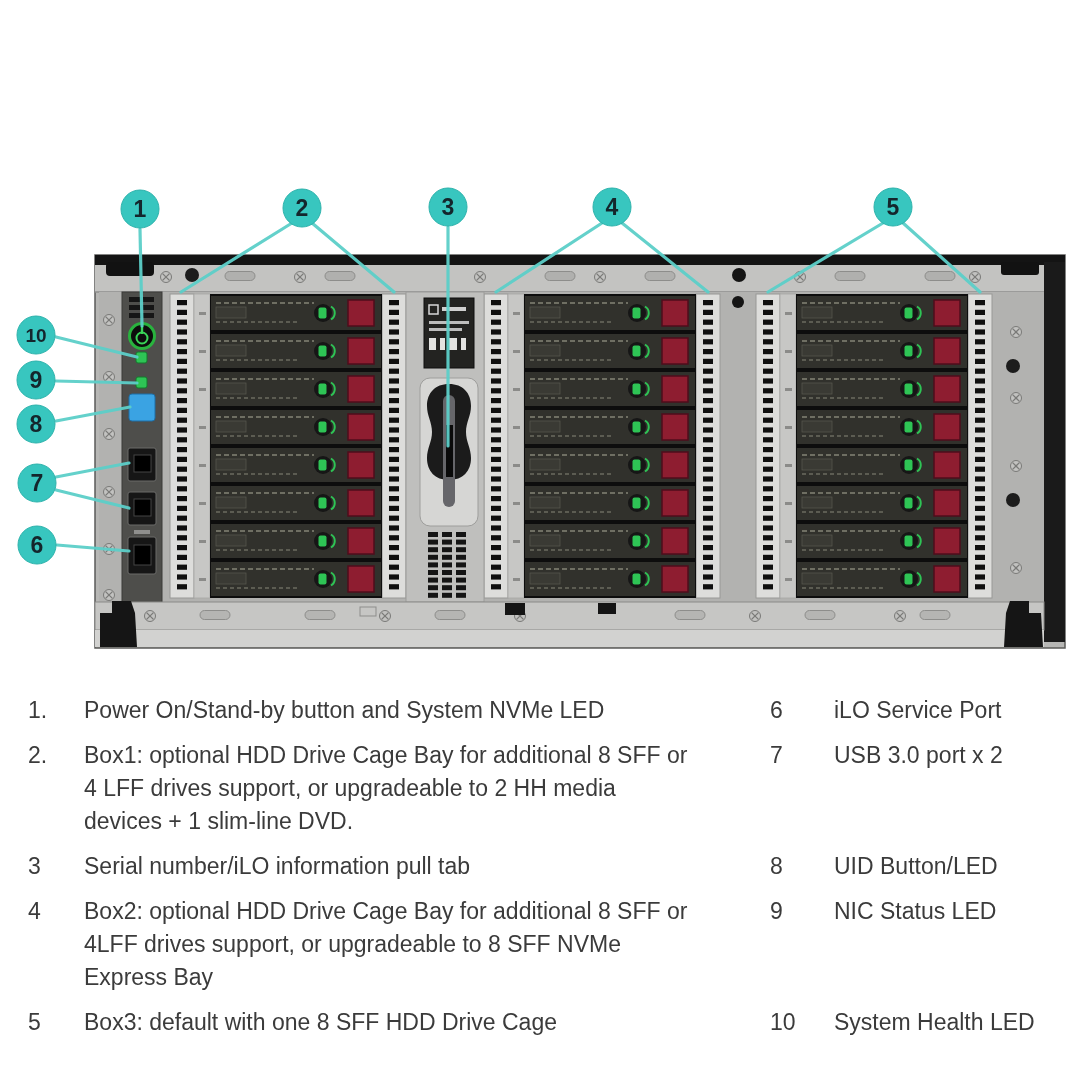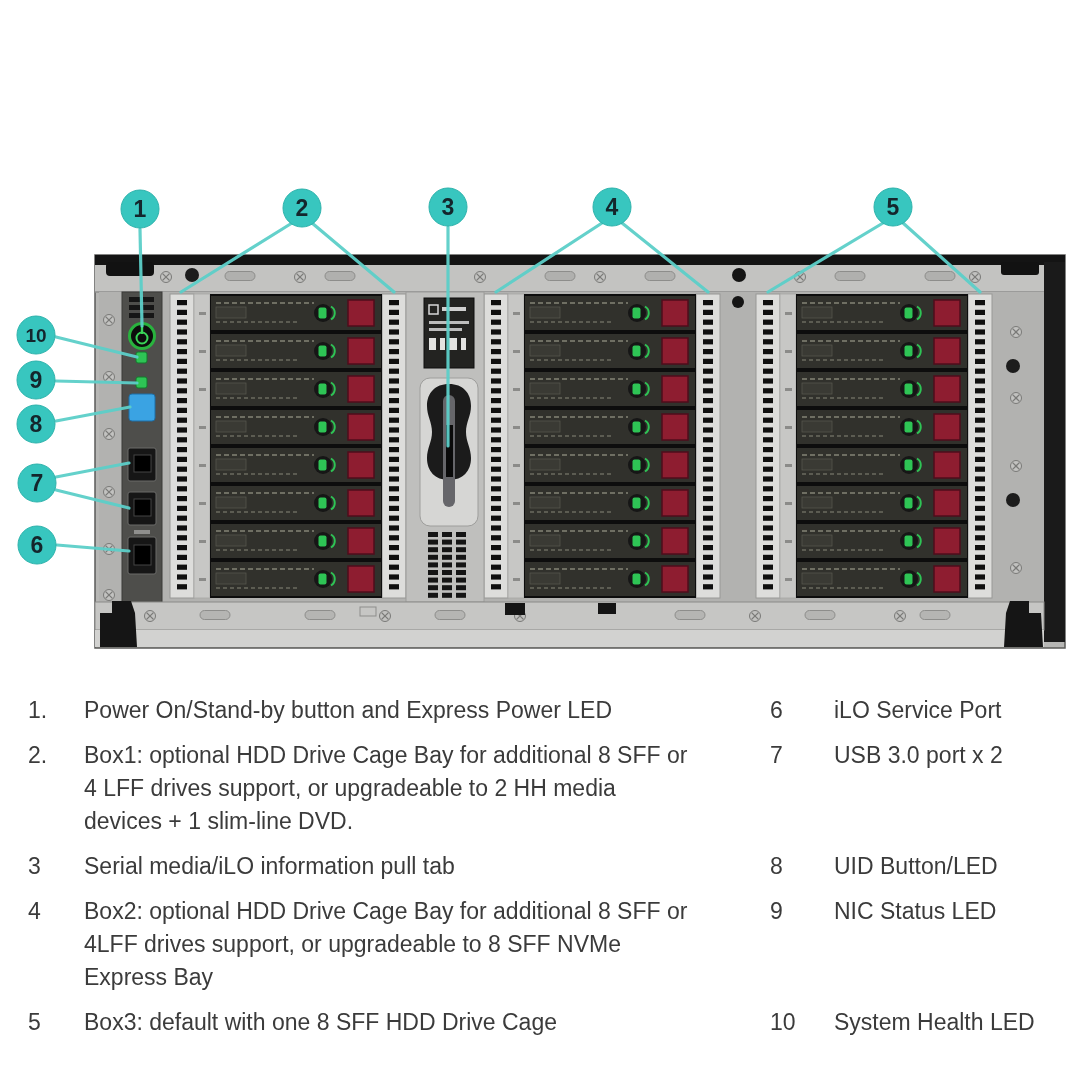--- a/index.html
+++ b/index.html
@@ -763,37 +763,37 @@
         <text x="37" y="483" dy="0.36em" text-anchor="middle" fill="#14262c" font-family="&quot;Liberation Sans&quot;, sans-serif" font-size="23" font-weight="700">7</text>
         <circle cx="37" cy="545" r="19" fill="#38c6bf" stroke="#2cb2ab" stroke-width="1"></circle>
         <text x="37" y="545" dy="0.36em" text-anchor="middle" fill="#14262c" font-family="&quot;Liberation Sans&quot;, sans-serif" font-size="23" font-weight="700">6</text>
       </g>
 </svg>
 </div>
 
 <div class="legend">
   <div class="lrow">
     <div class="num">1.</div>
-    <div class="txt">Power On/Stand-by button and Express Power LED</div>
+    <div class="txt">Power On/Stand-by button and System NVMe LED</div>
     <div class="spacer"></div>
     <div class="num">6</div>
     <div class="txt">iLO Service Port</div>
   </div>
   <div class="lrow">
     <div class="num">2.</div>
     <div class="txt">Box1: optional HDD Drive Cage Bay for additional 8 SFF or
 4 LFF drives support, or upgradeable to 2 HH media
 devices + 1 slim-line DVD.</div>
     <div class="spacer"></div>
     <div class="num">7</div>
     <div class="txt">USB 3.0 port x 2</div>
   </div>
   <div class="lrow">
     <div class="num">3</div>
-    <div class="txt">Serial media/iLO information pull tab</div>
+    <div class="txt">Serial number/iLO information pull tab</div>
     <div class="spacer"></div>
     <div class="num">8</div>
     <div class="txt">UID Button/LED</div>
   </div>
   <div class="lrow">
     <div class="num">4</div>
     <div class="txt">Box2: optional HDD Drive Cage Bay for additional 8 SFF or
 4LFF drives support, or upgradeable to 8 SFF NVMe
 Express Bay</div>
     <div class="spacer"></div>

